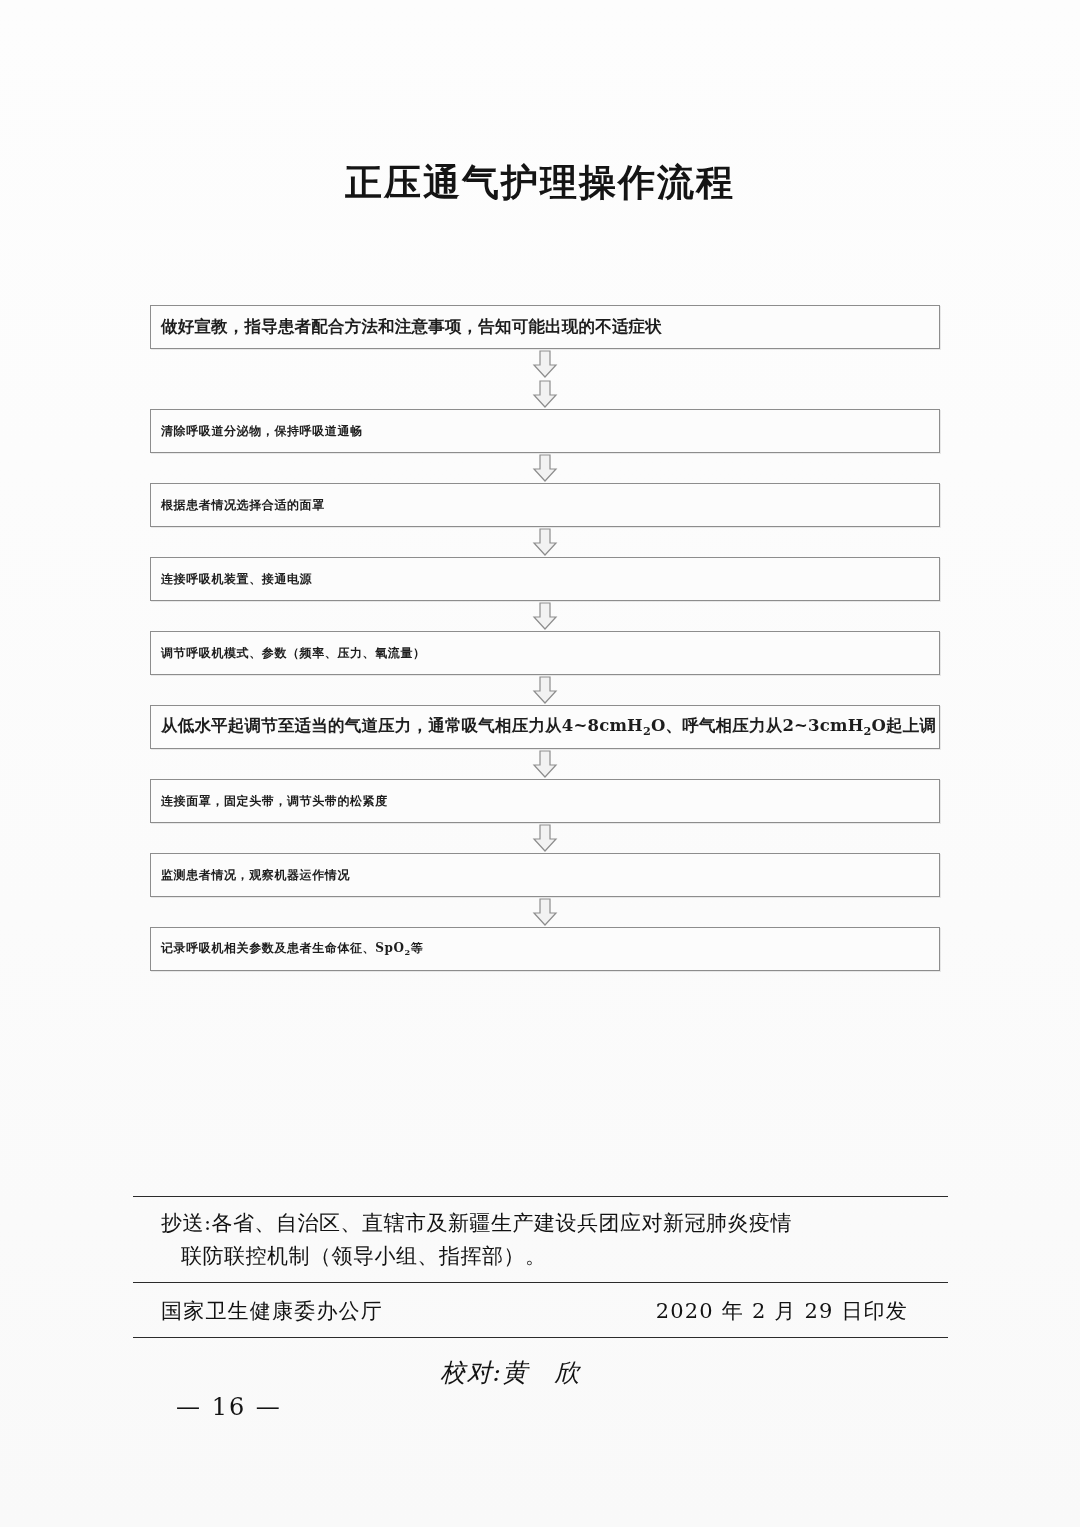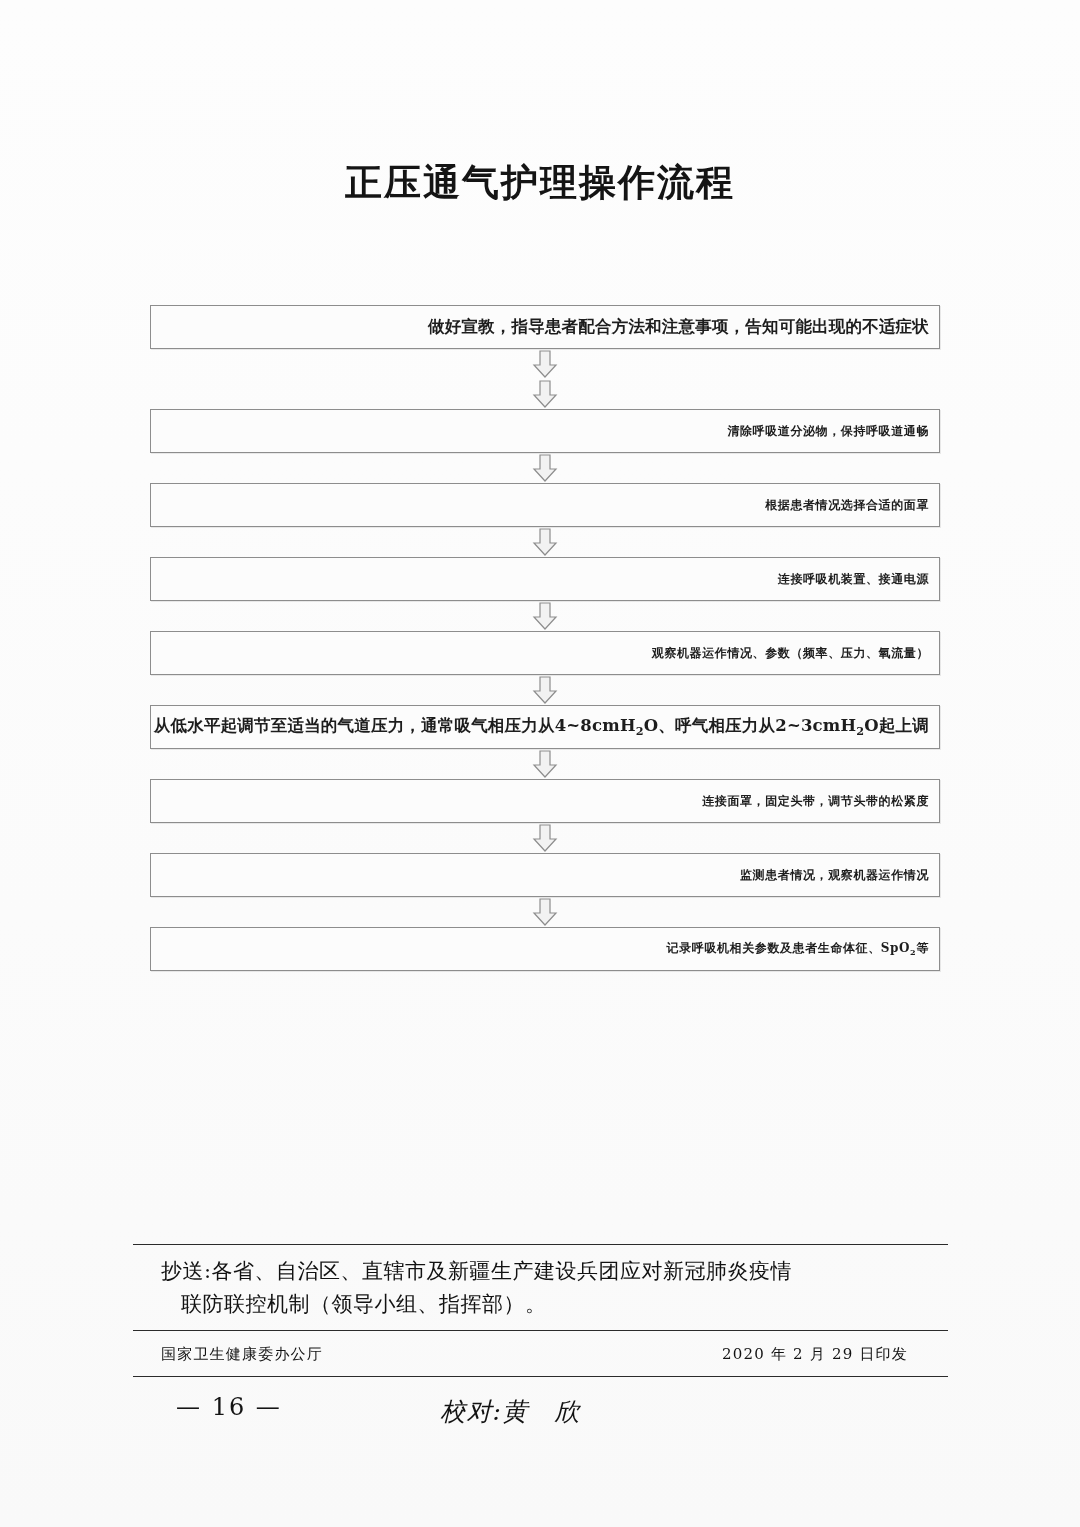--- a/index.html
+++ b/index.html
@@ -41,21 +41,21 @@
   .flow-row {
     position: relative;
   }
   .flow-box {
     box-sizing: border-box;
     border: 1.4px solid #8d8d8d;
     background: #fcfcfc;
     min-height: 44px;
     display: flex;
     align-items: center;
-    justify-content: flex-end;
+    justify-content: flex-start;
     padding: 4px 10px;
     box-shadow: 1px 1px 0 rgba(0,0,0,0.08);
   }
   .flow-box span {
     font-family: "DejaVu Serif", "Liberation Serif", serif;
     font-size: 12px;
     font-weight: bold;
     letter-spacing: 0.6px;
     color: #1d1d1d;
     text-align: center;
@@ -80,21 +80,20 @@
   .arrow path {
     fill: #f2f2f2;
     stroke: #8d8d8d;
     stroke-width: 1.2;
   }
   .cc-block {
     position: absolute;
     left: 133px;
     top: 1196px;
     width: 815px;
-    margin-top: 48px;
   }
   .rule {
     border-top: 1.6px solid #2b2b2b;
     width: 100%;
   }
   .cc-text {
     font-family: "DejaVu Serif", "Liberation Serif", serif;
     font-size: 21px;
     line-height: 1.55;
     color: #121212;
@@ -104,21 +103,21 @@
   .cc-text .line2 {
     display: block;
     padding-left: 20px;
   }
   .footer-row {
     display: flex;
     justify-content: space-between;
     align-items: flex-start;
     padding: 14px 40px 12px 28px;
     font-family: "DejaVu Serif", "Liberation Serif", serif;
-    font-size: 15px;
+    font-size: 21px;
     letter-spacing: 1.2px;
     color: #121212;
   }
   .proof {
     text-align: center;
     padding: 18px 60px 0 0;
     font-family: "DejaVu Serif", "Liberation Serif", serif;
     font-size: 25px;
     letter-spacing: 1.2px;
     color: #121212;
@@ -183,21 +182,21 @@
           <span>连接呼吸机装置、接通电源</span>
         </div>
       </div>
       <div class="arrow-wrap">
         <svg class="arrow" viewBox="0 0 26 28" xmlns="http://www.w3.org/2000/svg">
           <path d="M8 1 L18 1 L18 15 L24 15 L13 27 L2 15 L8 15 Z"></path>
         </svg>
       </div>
       <div class="flow-row">
         <div class="flow-box">
-          <span>观察机器运作情况、参数（频率、压力、氧流量）</span>
+          <span>调节呼吸机模式、参数（频率、压力、氧流量）</span>
         </div>
       </div>
       <div class="arrow-wrap">
         <svg class="arrow" viewBox="0 0 26 28" xmlns="http://www.w3.org/2000/svg">
           <path d="M8 1 L18 1 L18 15 L24 15 L13 27 L2 15 L8 15 Z"></path>
         </svg>
       </div>
       <div class="flow-row">
         <div class="flow-box wide">
           <span>从低水平起调节至适当的气道压力，通常吸气相压力从4~8cmH<sub>2</sub>O、呼气相压力从2~3cmH<sub>2</sub>O起上调</span>

